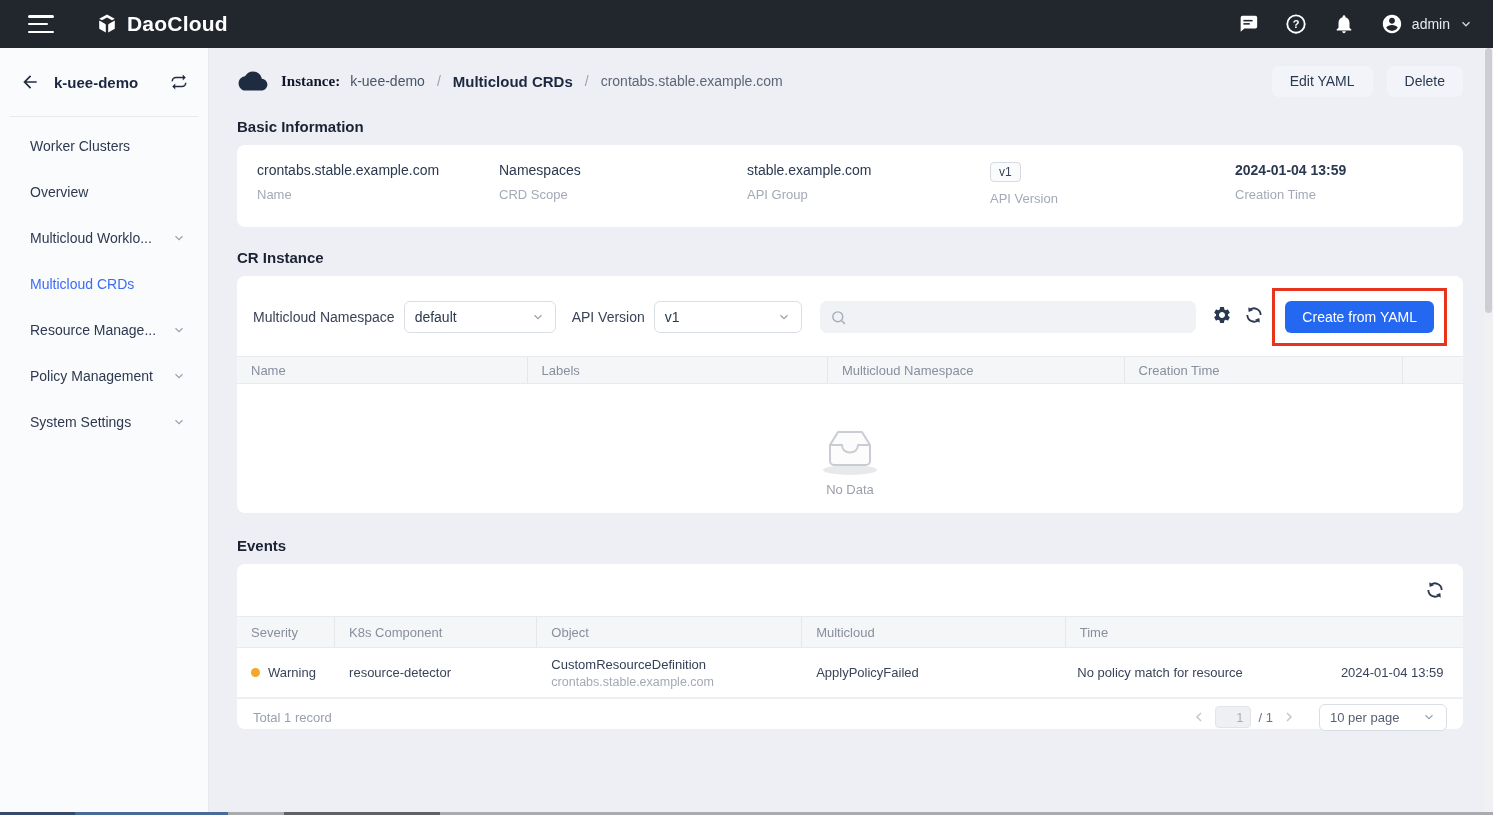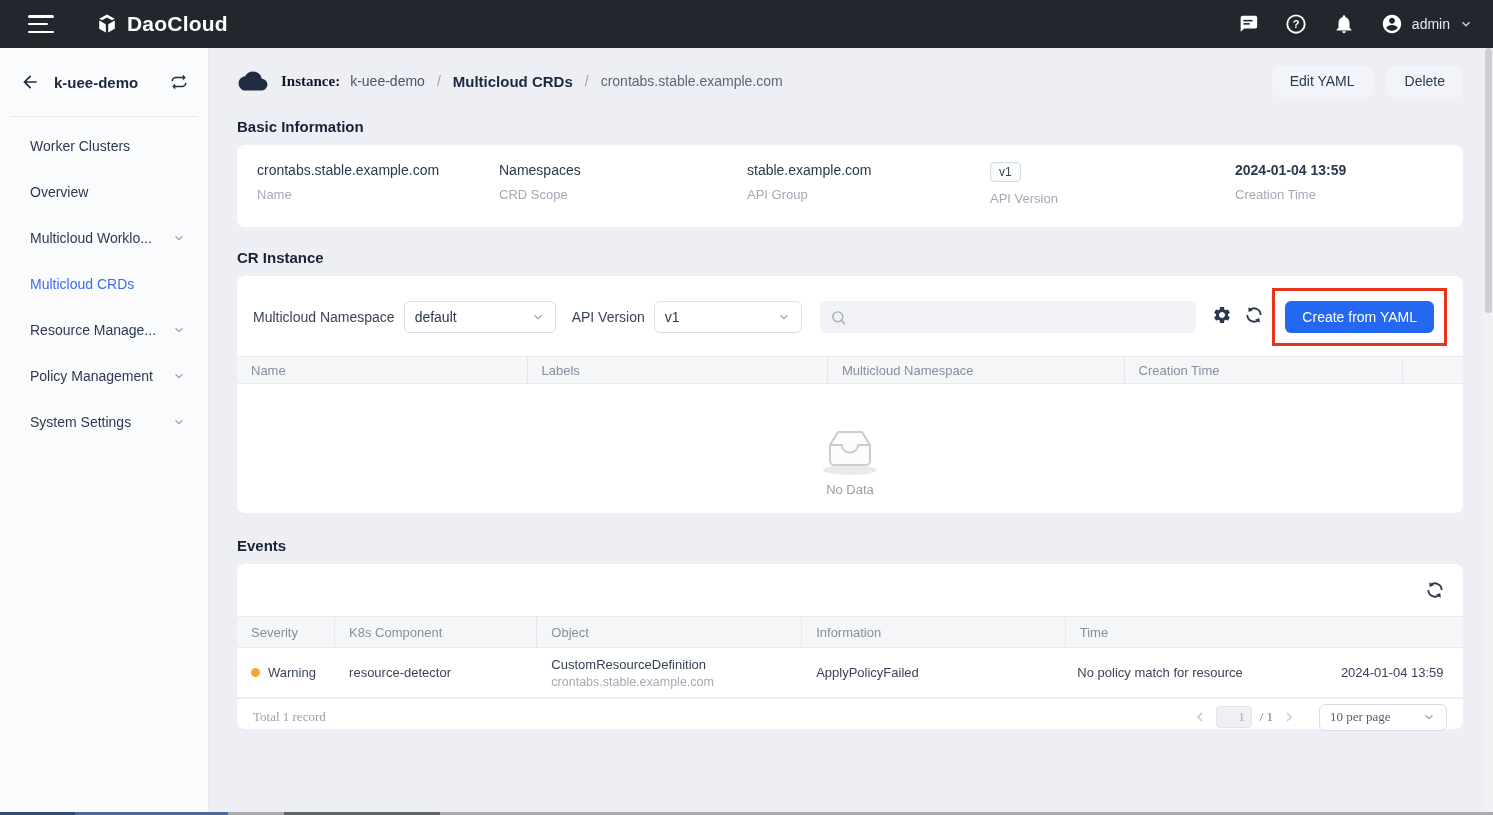--- a/index.html
+++ b/index.html
@@ -98,21 +98,21 @@
   .ev-card { height:165px; }
   .ev-toolbar { height:52px; display:flex; align-items:center; justify-content:flex-end; padding:0 18px; }
   .ev-c1{width:8%;} .ev-c2{width:16.5%;} .ev-c3{width:21.6%;} .ev-c4{width:21.3%;} .ev-c5{width:21.5%;} .ev-c6{width:11.1%;}
   .ev-head { height:32px; }
   .ev-row { display:flex; align-items:center; height:50px; border-bottom:1px solid #eef0f3; }
   .td { padding-left:14px; font-size:13px; color:#3a4458; }
   .sev-cell { display:flex; align-items:center; gap:8px; }
   .dot { width:9px; height:9px; border-radius:50%; background:#f5a827; flex:none; }
   .obj-kind { color:#333f55; }
   .obj-name { color:#a3aab6; font-size:12.5px; margin-top:3px; }
-  .ev-footer { height:37px; display:flex; align-items:center; padding:0 16px; border-top:1px solid #eceef1;font-family:Liberation Serif, serif; }
+  .ev-footer { height:37px; display:flex; align-items:center; padding:0 16px; border-top:1px solid #eceef1; }
   .total-text { font-size:13px; color:#9aa1ad; flex:1; }
   .pager { display:flex; align-items:center; gap:8px; }
   .pg-chev { width:16px; height:16px; cursor:pointer; }
   .page-input { width:36px; height:22px; background:#eef0f3; border:1px solid #e2e4ea; border-radius:4px;
                 text-align:right; padding-right:6px; font-family:inherit; font-size:13px; color:#a8aeb9; }
   .page-total { font-size:13px; color:#6b7383; }
   .perpage { width:128px; height:27px; margin-left:14px; }
   .perpage .sel-text { font-size:13px; color:#555f70; }
 
   
@@ -326,21 +326,21 @@
         <polygon points="5.2,2.8 5.6,8.4 10.8,6.4" fill="#2b3950"></polygon>
         <path d="M4 12a8 8 0 0 0 13.9 5.4" fill="none" stroke="#2b3950" stroke-width="2.2"></path>
         <polygon points="18.8,21.2 18.4,15.6 13.2,17.6" fill="#2b3950"></polygon>
       </svg>
     </div>
 
     <div class="thead ev-head">
       <div class="th ev-c1">Severity</div>
       <div class="th ev-c2">K8s Component</div>
       <div class="th ev-c3">Object</div>
-      <div class="th ev-c5">Information</div>
+      <div class="th ev-c5">Multicloud</div>
       <div class="th ev-c6">Time</div>
     </div>
 
     <div class="ev-row">
       <div class="td ev-c1 sev-cell">
         <span class="dot"></span>
         <span>Warning</span>
       </div>
       <div class="td ev-c2">resource-detector</div>
       <div class="td ev-c3">

